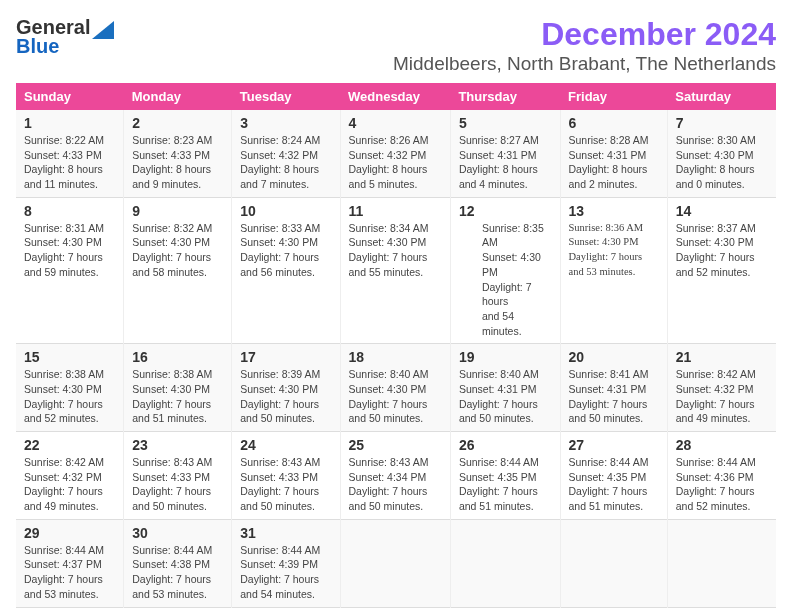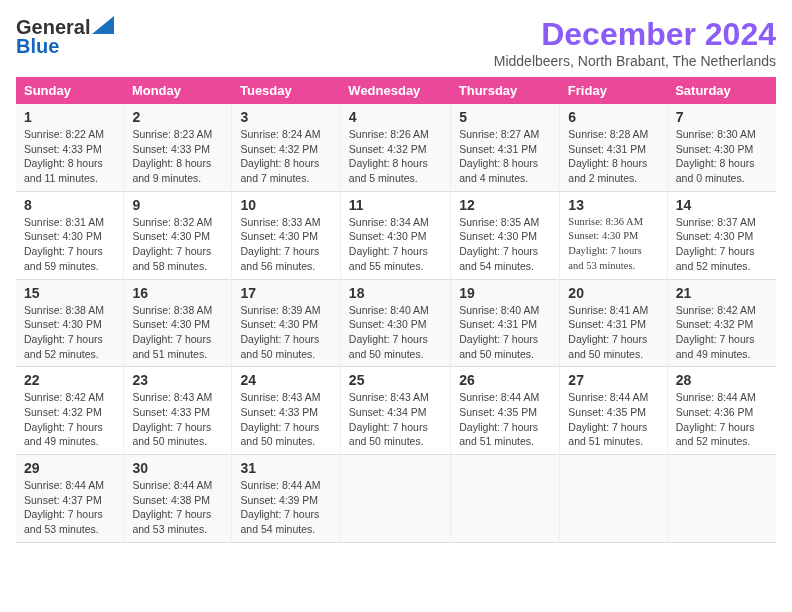--- a/index.html
+++ b/index.html
@@ -16,33 +16,33 @@
       align-items: flex-start;
       margin-bottom: 8px;
     }
     .logo {
       display: flex;
       flex-direction: column;
       align-items: flex-start;
     }
     .logo-row {
       display: flex;
-      align-items: flex-start;
+      align-items: flex-end;
       gap: 2px;
     }
     .title-area {
       text-align: right;
     }
     .calendar-title {
       font-size: 32px;
       font-weight: bold;
       color: #8b5cf6;
     }
     .subtitle {
-      font-size: 14px;
+      font-size: 19px;
       color: #555;
     }
     table {
       width: 100%;
       border-collapse: collapse;
       font-size: 11px;
     }
     thead tr th {
       background-color: #ec4899;
       color: #fff;
@@ -188,21 +188,21 @@
         </td>
         <td>
           <span class="day-num">11</span>
           <div class="day-info" style="white-space: pre-line;">Sunrise: 8:34 AM
 Sunset: 4:30 PM
 Daylight: 7 hours
 and 55 minutes.</div>
         </td>
         <td>
           <span class="day-num">12</span>
-          <div class="day-info" style="white-space: pre-line;">Sunrise: 8:35 AM
+          <div class="day-info" style="white-space: pre-line; margin-left: 23px;">Sunrise: 8:35 AM
 Sunset: 4:30 PM
 Daylight: 7 hours
 and 54 minutes.</div>
         </td>
         <td>
           <span class="day-num">13</span>
           <div class="day-info" style="white-space: pre-line; font-family: Liberation Serif, serif;">Sunrise: 8:36 AM
 Sunset: 4:30 PM
 Daylight: 7 hours
 and 53 minutes.</div>

